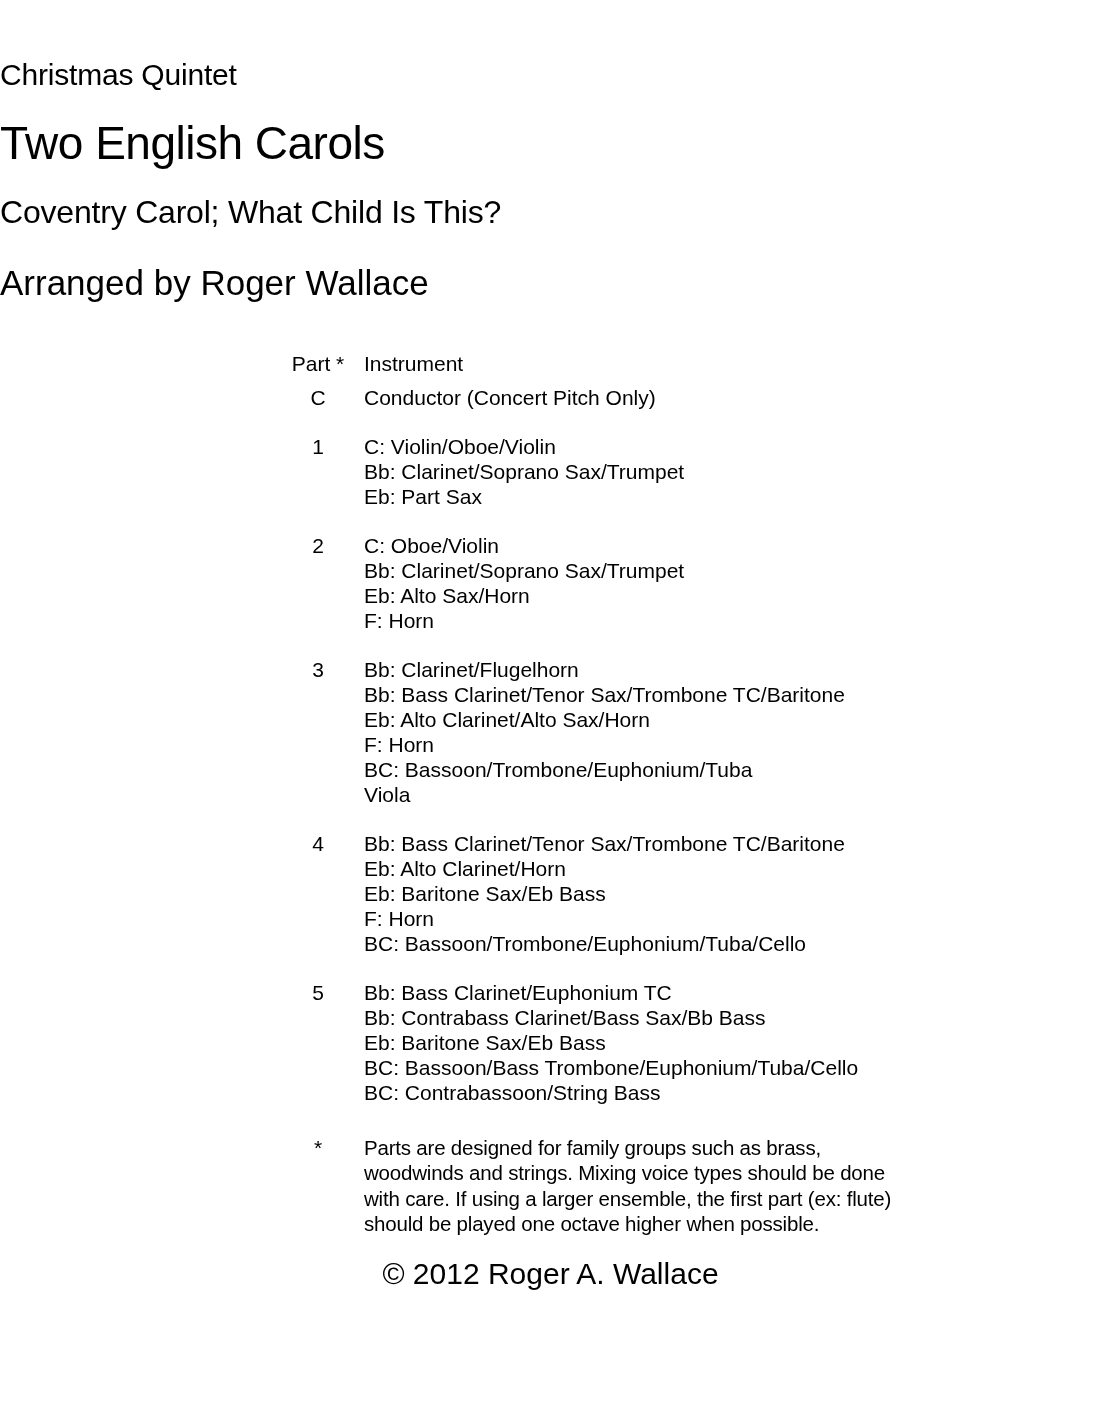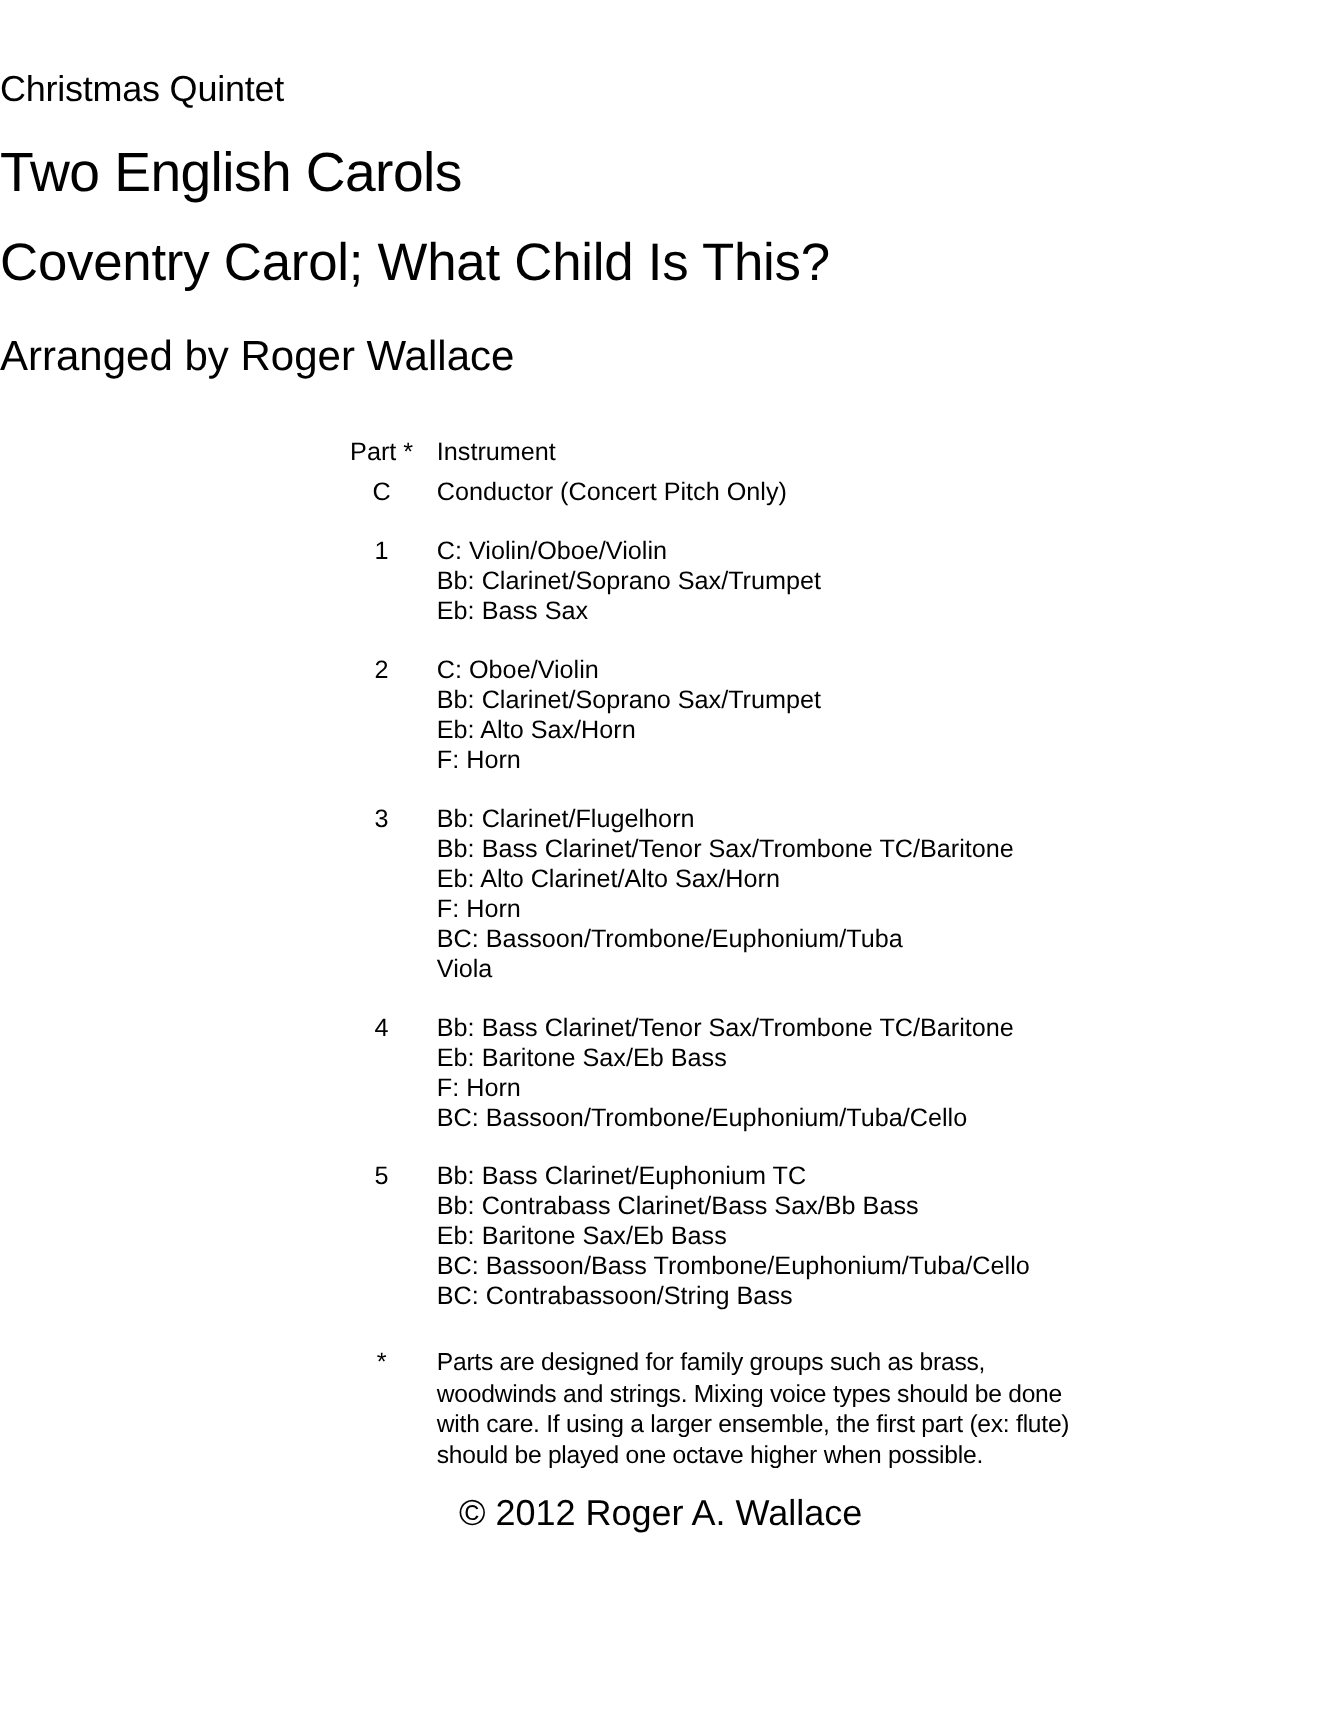--- a/index.html
+++ b/index.html
@@ -29,21 +29,21 @@
     letter-spacing: -0.2px;
     line-height: 1.1;
   }
   .main-title {
     font-size: 46px;
     margin-top: 28px;
     letter-spacing: -0.5px;
     line-height: 1.05;
   }
   .subtitle {
-    font-size: 44px;
+    font-size: 32px;
     margin-top: 28px;
     letter-spacing: -0.2px;
     line-height: 1.1;
   }
   .arranger {
     font-size: 35px;
     margin-top: 34px;
     line-height: 1.1;
   }
 
@@ -124,21 +124,21 @@
       <div class="instr-col">
         <div class="instr-line">Conductor (Concert Pitch Only)</div>
       </div>
     </div>
 
     <div class="part-row">
       <div class="part-col">1</div>
       <div class="instr-col">
         <div class="instr-line">C: Violin/Oboe/Violin</div>
         <div class="instr-line">Bb: Clarinet/Soprano Sax/Trumpet</div>
-        <div class="instr-line">Eb: Bass Sax</div>
+        <div class="instr-line">Eb: Part Sax</div>
       </div>
     </div>
 
     <div class="part-row">
       <div class="part-col">2</div>
       <div class="instr-col">
         <div class="instr-line">C: Oboe/Violin</div>
         <div class="instr-line">Bb: Clarinet/Soprano Sax/Trumpet</div>
         <div class="instr-line">Eb: Alto Sax/Horn</div>
         <div class="instr-line">F: Horn</div>
@@ -154,20 +154,21 @@
         <div class="instr-line">F: Horn</div>
         <div class="instr-line">BC: Bassoon/Trombone/Euphonium/Tuba</div>
         <div class="instr-line">Viola</div>
       </div>
     </div>
 
     <div class="part-row">
       <div class="part-col">4</div>
       <div class="instr-col">
         <div class="instr-line">Bb: Bass Clarinet/Tenor Sax/Trombone TC/Baritone</div>
+        <div class="instr-line">Eb: Alto Clarinet/Horn</div>
         <div class="instr-line">Eb: Baritone Sax/Eb Bass</div>
         <div class="instr-line">F: Horn</div>
         <div class="instr-line">BC: Bassoon/Trombone/Euphonium/Tuba/Cello</div>
       </div>
     </div>
 
     <div class="part-row">
       <div class="part-col">5</div>
       <div class="instr-col">
         <div class="instr-line">Bb: Bass Clarinet/Euphonium TC</div>

